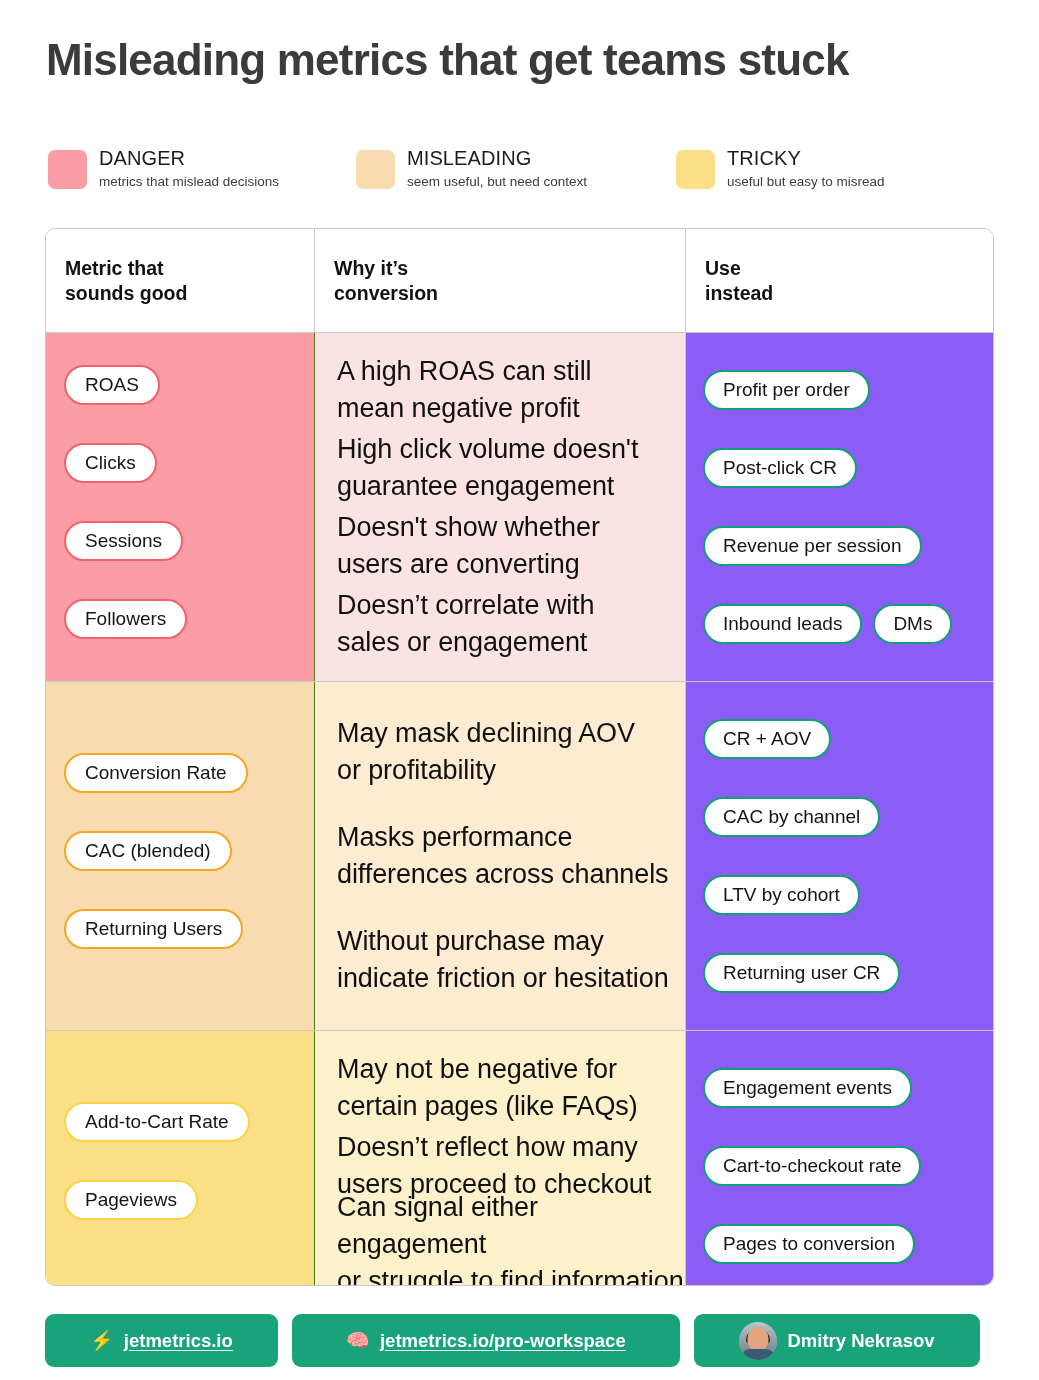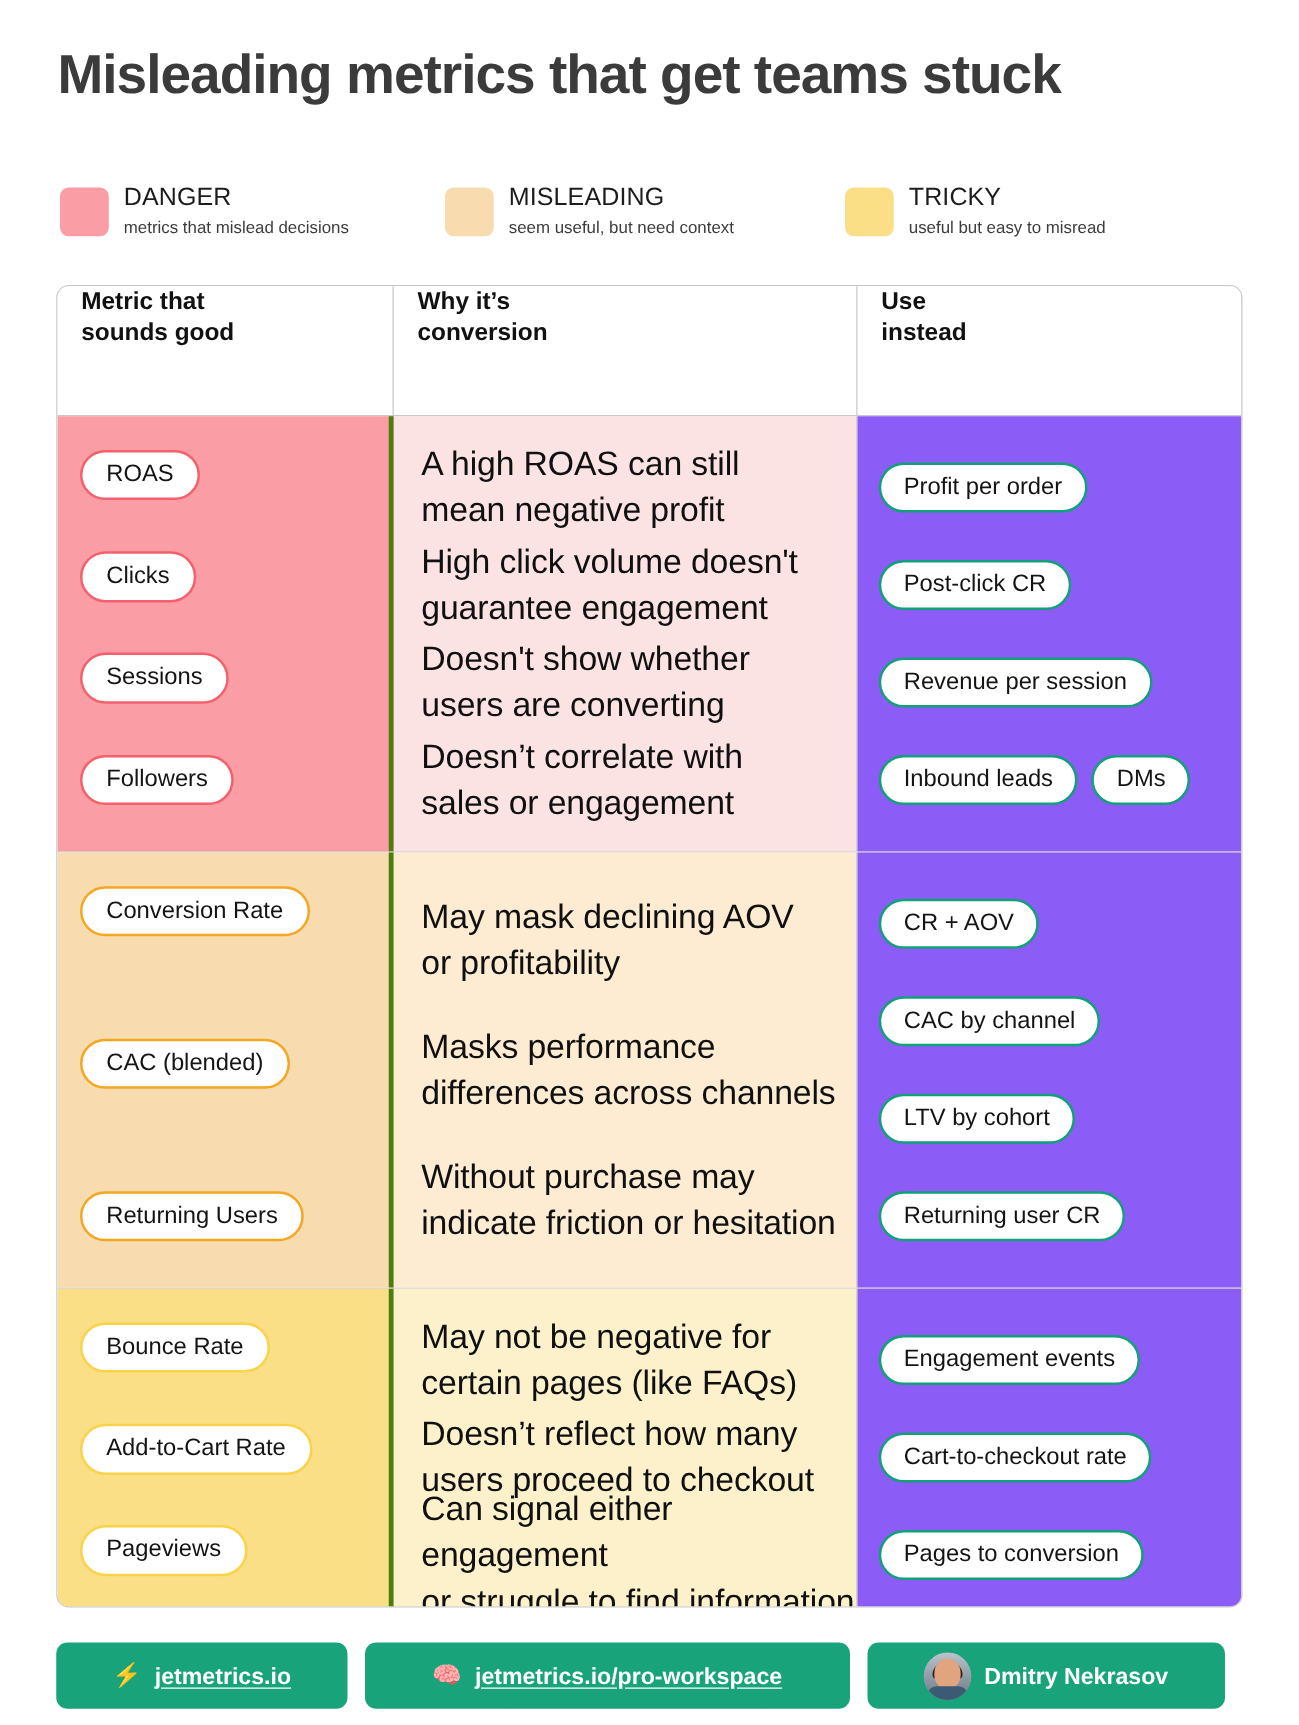--- a/index.html
+++ b/index.html
@@ -78,43 +78,43 @@
   }
   .row { display: flex; width: 100%; }
   .cell-a { width: 269px; flex: 0 0 269px; border-right: 1px solid #c9c9c9; }
   .cell-b { width: 371px; flex: 0 0 371px; border-right: 1px solid #c9c9c9; }
   .cell-c { flex: 1 1 auto; }
 
   
   .thead { height: 104px; background: #ffffff; border-bottom: 1px solid #c9c9c9; }
   .thead .cell-a, .thead .cell-b, .thead .cell-c {
     display: flex;
-    align-items: flex-start;
+    align-items: center;
     padding-left: 19px;
   }
   .th-text {
     font-size: 19.5px;
     font-weight: 700;
     color: #111;
     line-height: 1.27;
     white-space: pre-line;
   }
 
   
   .section { border-bottom: 1px solid #c9c9c9; }
   .section:last-child { border-bottom: none; }
   .sec-inner { display: flex; }
   .sec-left {
     width: 269px;
     flex: 0 0 269px;
-    border-right: 4px solid #4d7c0f;
+    border-right: 1px solid #4d7c0f;
     padding: 8px 0 18px 0;
     display: flex;
     flex-direction: column;
-    justify-content: space-between;
+    justify-content: center;
   }
   .sec-mid {
     width: 371px;
     flex: 0 0 371px;
     border-right: 1px solid #c9c9c9;
     padding: 18px 0 18px 22px;
     display: flex;
     flex-direction: column;
     justify-content: space-around;
   }
@@ -372,23 +372,20 @@
               </div>
               <div class="sugg-slot">
                 <span class="sugg">Returning user CR</span>
               </div>
             </div>
           </div>
         </div>
         <div class="section sec-tricky">
           <div class="sec-inner">
             <div class="sec-left">
-              <div class="pill-slot">
-                <span class="pill">Bounce Rate</span>
-              </div>
               <div class="pill-slot">
                 <span class="pill">Add-to-Cart Rate</span>
               </div>
               <div class="pill-slot">
                 <span class="pill">Pageviews</span>
               </div>
               <div class="pill-slot"></div>
             </div>
             <div class="sec-mid">
               <div class="reason-slot">

